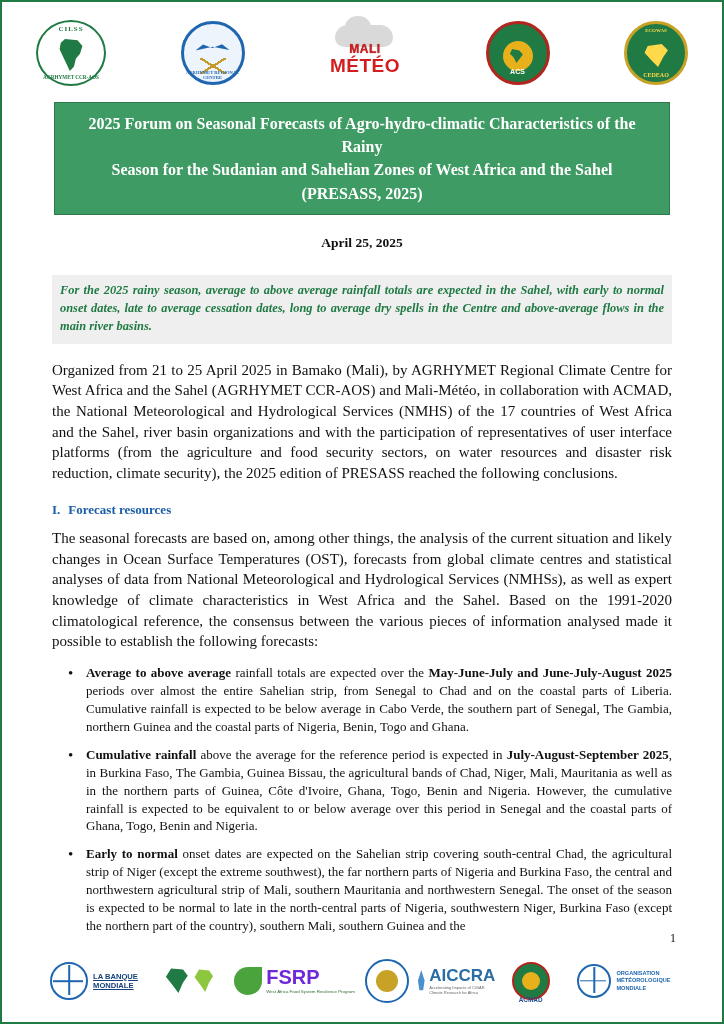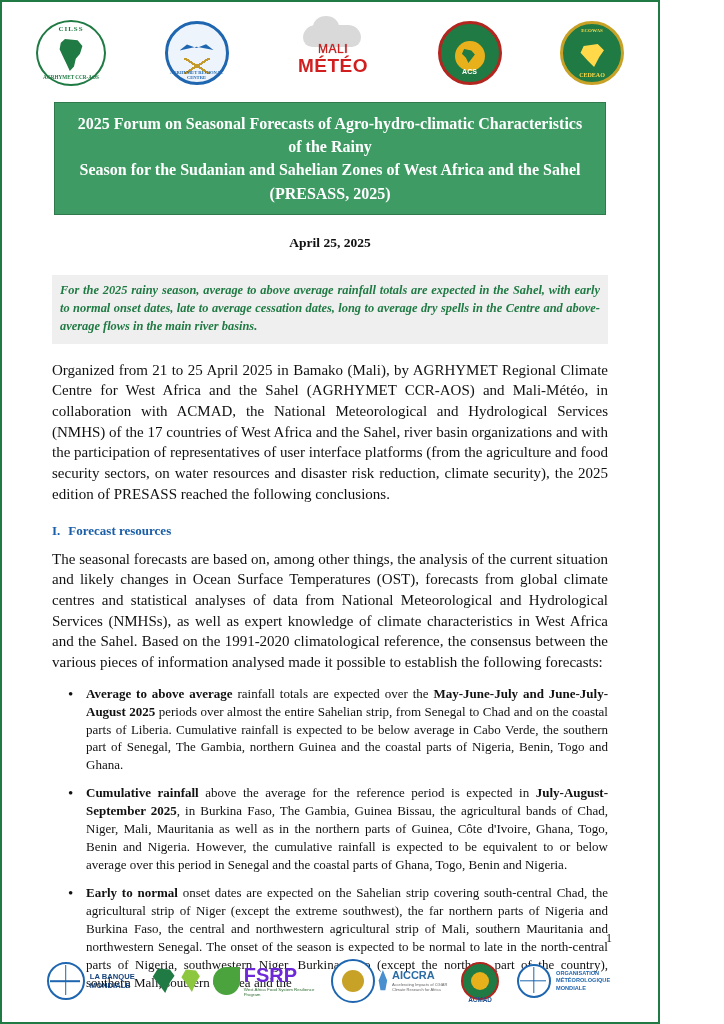--- a/index.html
+++ b/index.html
@@ -9,21 +9,21 @@
   body {
     width: 724px;
     height: 1024px;
     background: #ffffff;
     font-family: "Liberation Serif", serif;
     color: #111111;
     overflow: hidden;
   }
   .page {
     position: relative;
-    width: 660px;
+    width: 724px;
     height: 1024px;
     box-sizing: border-box;
     border: 2px solid #1f7a43;
     background: #ffffff;
   }
   .inner {
     position: absolute;
     left: 0; top: 0; right: 0; bottom: 0;
     padding: 22px 46px 0 46px;
     box-sizing: border-box;
@@ -113,21 +113,21 @@
     position: absolute;
     left: 10px; top: -9px;
     width: 26px; height: 22px;
     background: #d9d9d9;
     border-radius: 50%;
   }
   .logo-meteo .mali {
     position: relative;
     z-index: 2;
     font-family: "Liberation Sans", sans-serif;
-    font-weight: normal;
+    font-weight: bold;
     font-size: 12px;
     color: #d11f1f;
     letter-spacing: 0.5px;
     margin-top: 10px;
     text-shadow: 0 0 1px #7a0f0f;
   }
   .logo-meteo .meteo {
     position: relative;
     z-index: 2;
     font-family: "Liberation Sans", sans-serif;
@@ -287,21 +287,21 @@
     content: ""; position: absolute; left: 50%; top: 1px; width: 1.6px; height: 30px;
     background: #1f66b0; transform: translateX(-50%);
   }
   .f-worldbank .globe:after {
     content: ""; position: absolute; top: 50%; left: 1px; width: 30px; height: 1.6px;
     background: #1f66b0; transform: translateY(-50%);
   }
   .f-worldbank .wbtext {
     margin-left: 5px;
     font-family: "Liberation Sans", sans-serif;
-    font-size: 7.6px; font-weight: bold; color: #14427a; line-height: 1.25;
+    font-size: 7.6px; font-weight: bold; color: #14427a; line-height: 1.25; text-decoration: underline;
   }
 
   .f-agr { width: 78px; height: 34px; }
   .f-agr .a-map {
     width: 26px; height: 26px;
     background: #1f7a43;
     clip-path: polygon(28% 2%, 74% 6%, 92% 30%, 74% 56%, 56% 96%, 34% 66%, 8% 34%);
   }
   .f-agr .a-map2 {
     width: 22px; height: 24px; margin-left: 3px;
@@ -336,21 +336,21 @@
 
   .f-aiccra { width: 78px; height: 40px; }
   .f-aiccra .drop {
     width: 18px; height: 22px;
     background: #4a8fce;
     clip-path: polygon(50% 0%, 92% 48%, 74% 92%, 26% 92%, 8% 48%);
     margin-right: 4px;
   }
   .f-aiccra .ai-text {
     font-family: "Liberation Sans", sans-serif;
-    font-weight: bold; font-size: 11px; color: #2b6ca3; line-height: 1;
+    font-weight: bold; font-size: 17px; color: #2b6ca3; line-height: 1;
   }
   .f-aiccra .ai-sub {
     font-family: "Liberation Sans", sans-serif;
     font-size: 4px; color: #666666; margin-top: 1px;
   }
 
   .f-acmad { width: 62px; height: 44px; }
   .f-acmad .acirc {
     width: 34px; height: 34px; border-radius: 50%;
     background: #1f7a43; border: 2px solid #b2261f;

